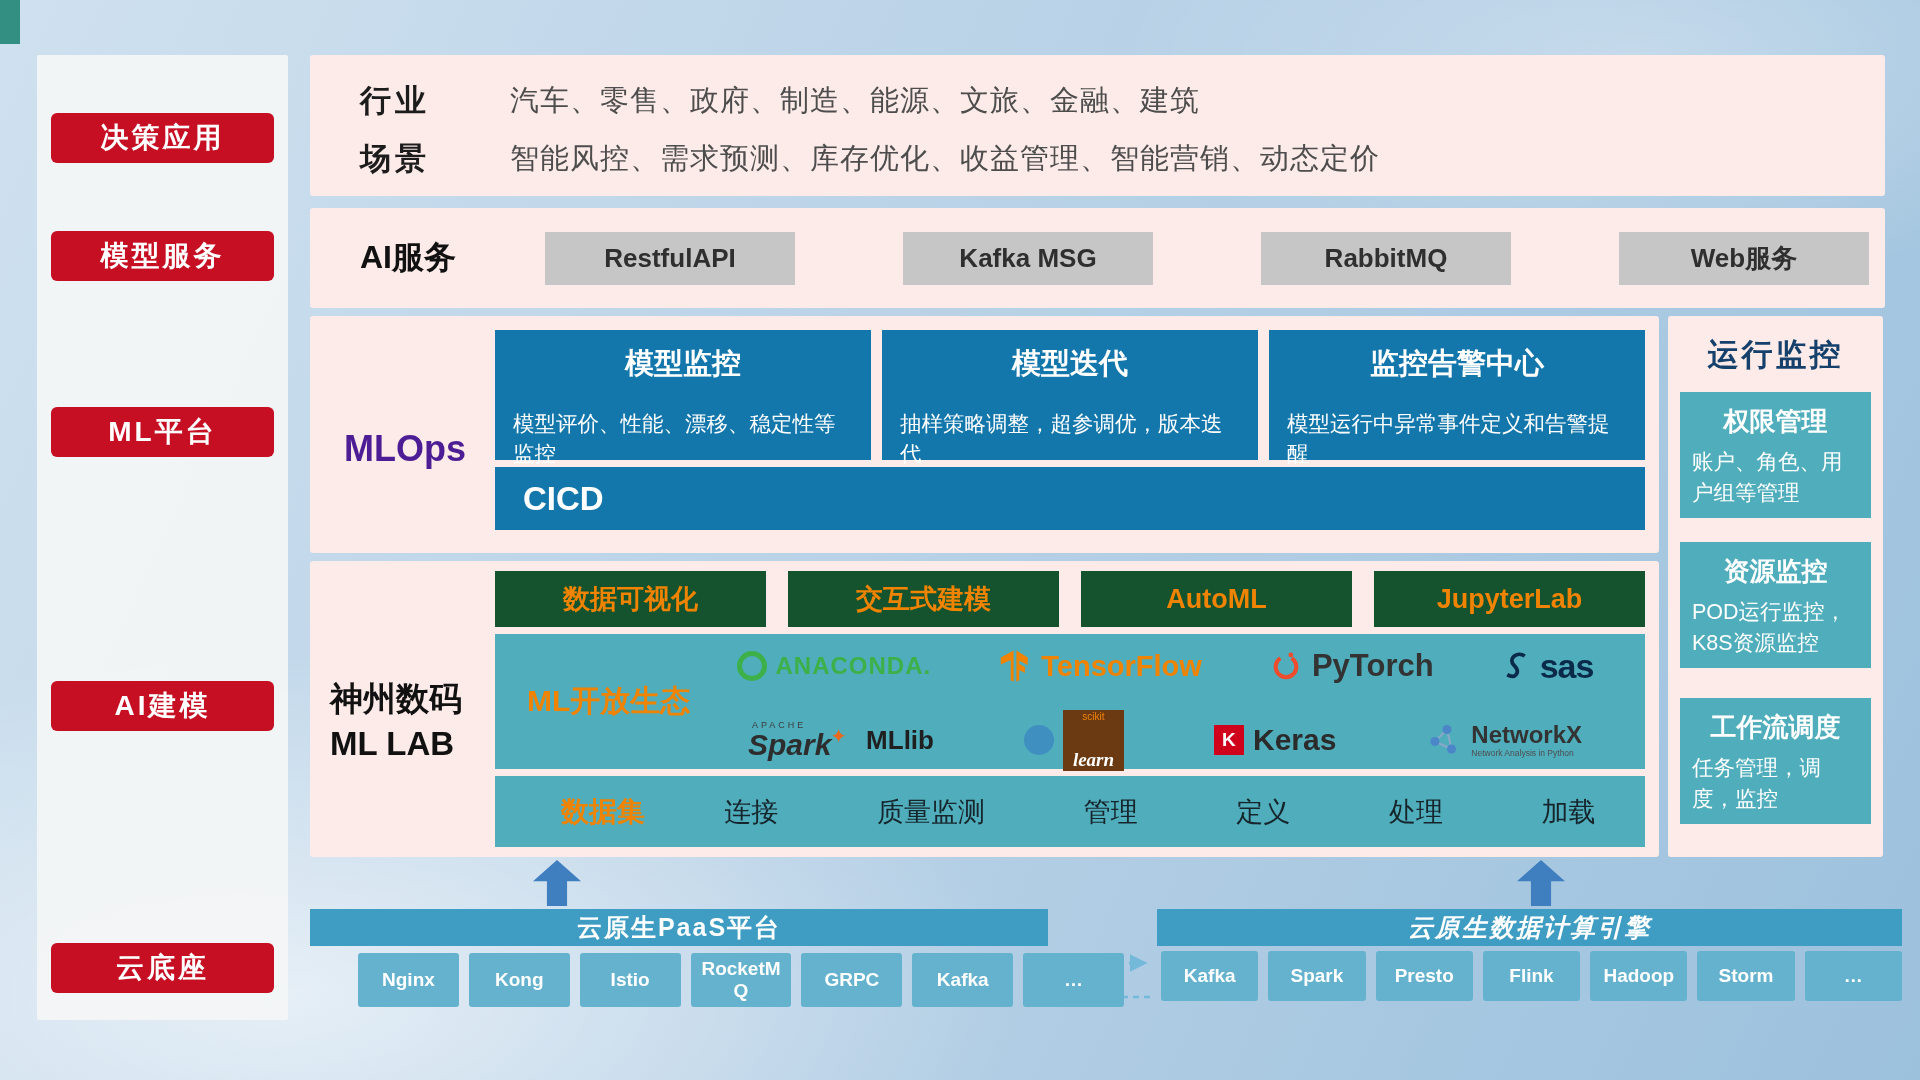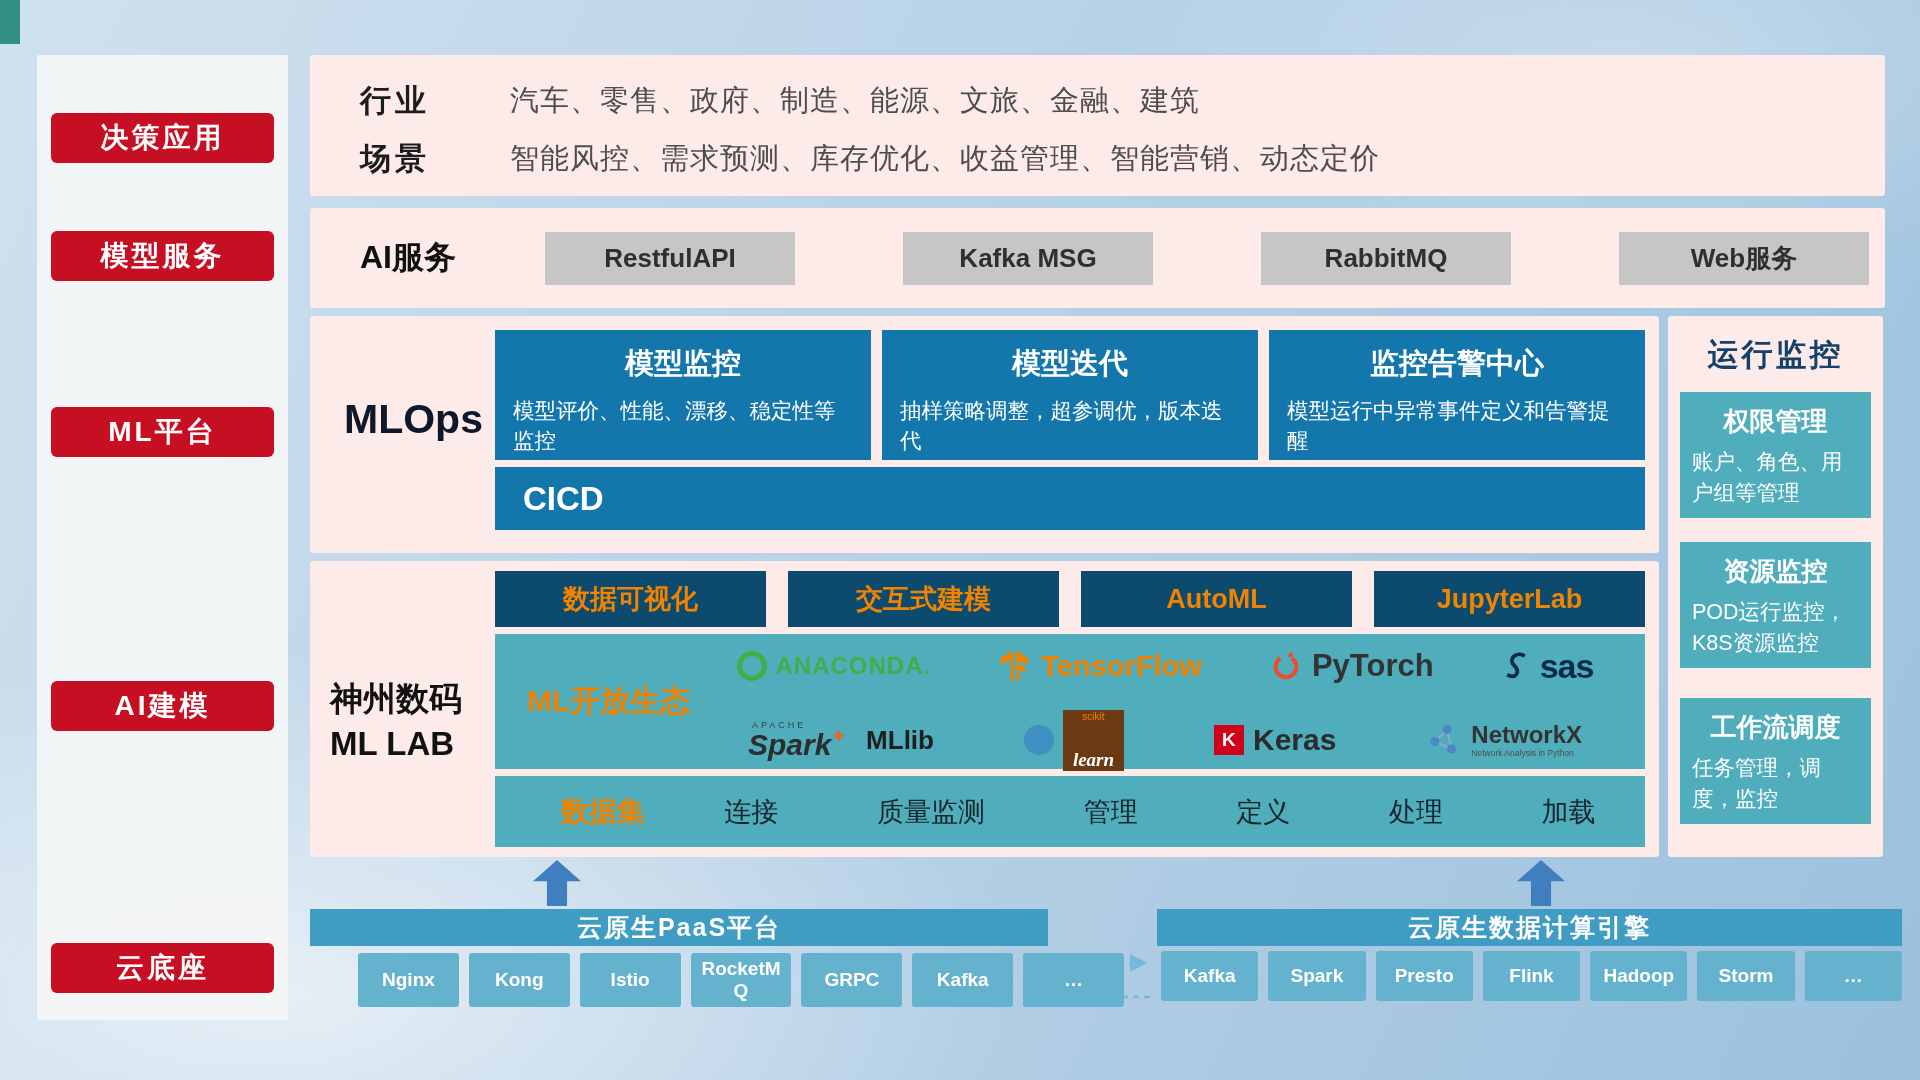--- a/index.html
+++ b/index.html
@@ -25,34 +25,34 @@
   .info-line.second{margin-top:8px;}
   .info-label{width:150px;font-size:31px;font-weight:bold;color:#1c1c1c;letter-spacing:4px;}
   .info-text{font-size:29px;color:#4d4d4d;letter-spacing:1px;}
   .row2{left:310px;top:208px;width:1575px;height:100px;display:flex;align-items:center;}
   .ai-label{margin-left:50px;width:150px;font-size:32px;font-weight:bold;color:#111;}
   .ai-buttons{flex:1;display:flex;justify-content:space-between;margin-left:35px;margin-right:16px;}
   .gray-btn{width:250px;height:53px;background:#c6c6c6;color:#2f2f2f;font-size:26px;font-weight:bold;
     display:flex;align-items:center;justify-content:center;}
   
   .row3{left:310px;top:316px;width:1349px;height:237px;}
-  .mlops-label{position:absolute;left:34px;top:80px;font-size:41px;font-weight:bold;color:#0f172a;}
+  .mlops-label{position:absolute;left:34px;top:112px;font-size:36px;font-weight:bold;color:#4c1d95;}
   .mlops-cards{position:absolute;left:185px;top:14px;width:1150px;height:130px;display:flex;gap:11px;}
   .blue-card{flex:1;background:#1377ac;color:#fff;padding:8px 18px;box-sizing:border-box;}
-  .blue-card .t{text-align:center;font-size:29px;font-weight:bold;margin:6px 0 12px;}
+  .blue-card .t{text-align:center;font-size:29px;font-weight:bold;margin:6px 0 25px;}
   .blue-card .d{font-size:21.5px;line-height:1.4;}
   .cicd-bar{position:absolute;left:185px;top:151px;width:1150px;height:63px;background:#1377ac;color:#fff;
     display:flex;align-items:center;}
   .cicd-label{margin-left:28px;margin-right:20px;font-size:33px;font-weight:bold;}
   .cicd-items{flex:1;display:flex;justify-content:space-around;font-size:23.5px;font-weight:bold;}
   
   .row4{left:310px;top:561px;width:1349px;height:296px;}
   .mllab-label{position:absolute;left:20px;top:116px;font-size:33px;font-weight:bold;color:#111;line-height:1.35;}
   .lab-tools{position:absolute;left:185px;top:10px;width:1150px;height:56px;display:flex;gap:22px;}
-  .teal-btn{flex:1;background:#0c4a6e;color:#f08300;font-size:27px;font-weight:bold;
+  .teal-btn{flex:1;background:#14532d;color:#f08300;font-size:27px;font-weight:bold;
     display:flex;align-items:center;justify-content:center;}
   .eco{position:absolute;left:185px;top:73px;width:1150px;height:135px;background:#4fadbc;display:flex;align-items:center;}
   .eco-label{margin-left:32px;width:176px;font-size:30px;font-weight:bold;color:#f08300;}
   .eco-logos{flex:1;height:100%;display:flex;flex-direction:column;justify-content:center;gap:10px;padding-right:18px;}
   .logo-row{display:flex;align-items:center;justify-content:space-around;}
   .logo{display:flex;align-items:center;gap:9px;margin-top:14px;}
   .ana-ring{width:20px;height:20px;border:5px solid #3eb049;border-radius:50%;}
   .ana-text{color:#3eb049;font-weight:800;font-size:24px;letter-spacing:1px;}
   .tf-icon{width:34px;height:34px;}
   .tf-text{color:#f08300;font-weight:bold;font-size:29px;}
@@ -88,21 +88,21 @@
   .monitor-card .d{font-size:21.5px;line-height:1.42;}
   .mc1{top:76px;}.mc2{top:226px;}.mc3{top:382px;}
   
   .block-arrow{position:absolute;width:48px;height:46px;background:#3f7fc0;
     clip-path:polygon(50% 0,100% 46%,71% 46%,71% 100%,29% 100%,29% 46%,0 46%);}
   .arrow-left{left:533px;top:860px;}
   .arrow-right{left:1517px;top:860px;}
   .bar{position:absolute;height:37px;background:#3f9dc3;color:#fff;font-size:25px;font-weight:bold;
     display:flex;align-items:center;justify-content:center;letter-spacing:2px;}
   .paas-bar{left:310px;top:909px;width:738px;}
-  .engine-bar{left:1157px;top:909px;width:745px;}
+  .engine-bar{left:1157px;top:909px;width:745px;font-style:italic;}
   .chips{position:absolute;display:flex;gap:10px;}
   .paas-chips{left:328px;top:953px;width:766px;margin-left:30px;}
   .engine-chips{left:1161px;top:951px;width:741px;}
   .chip{flex:1;background:#64b2cd;color:#fff;font-weight:bold;font-size:19px;border-radius:3px;
     display:flex;align-items:center;justify-content:center;text-align:center;line-height:1.15;
     padding:0 4px;word-break:break-all;}
   .paas-chips .chip{height:54px;}
   .engine-chips .chip{height:50px;}
   .dash-arrows{position:absolute;left:1048px;top:945px;}
 </style>

